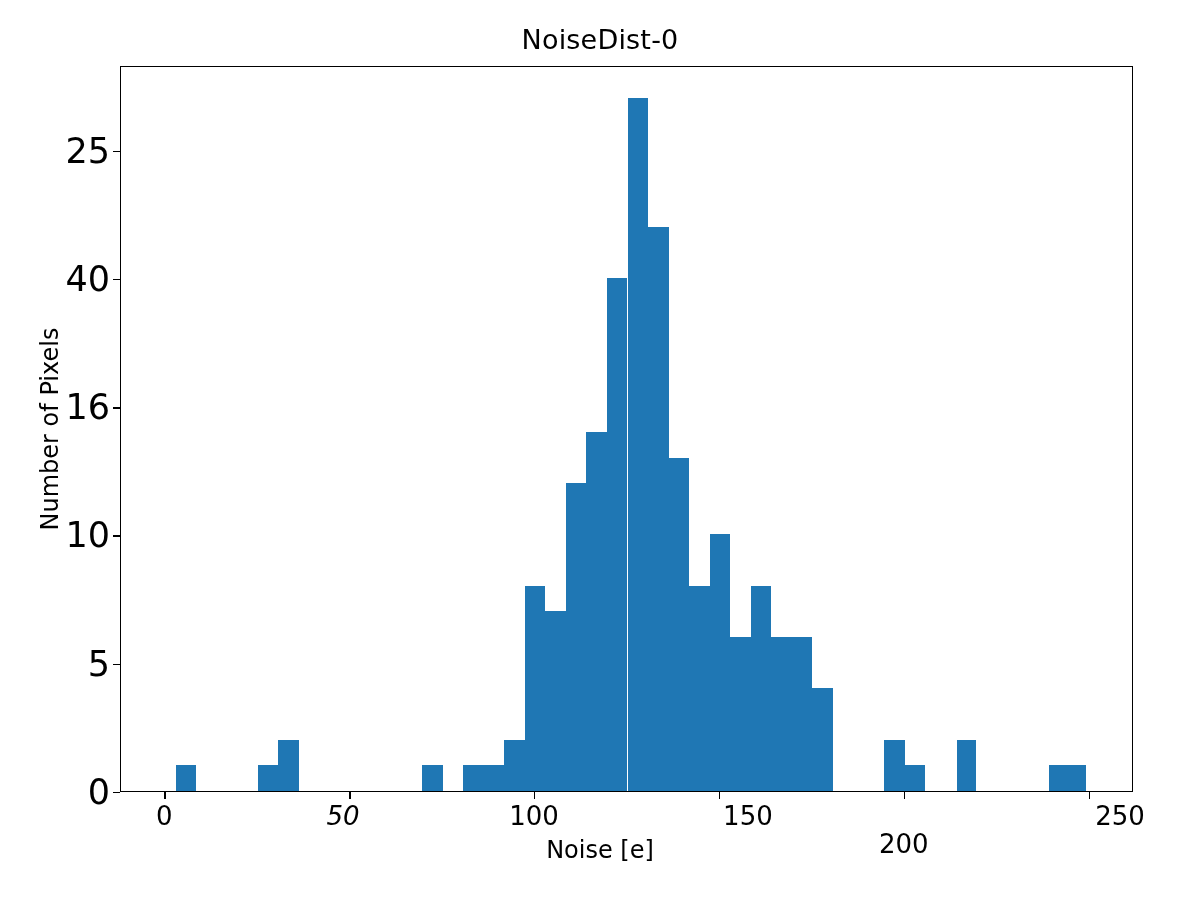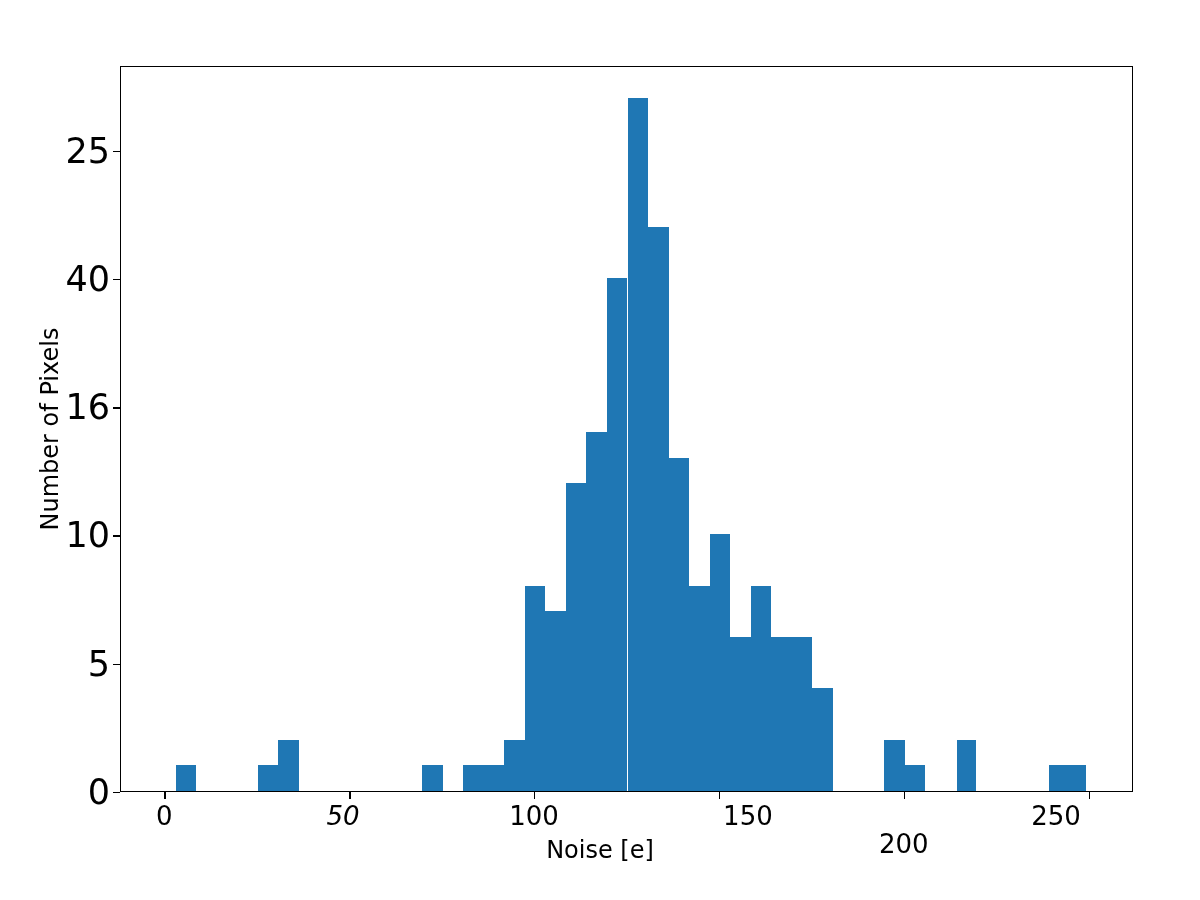--- a/index.html
+++ b/index.html
@@ -33,20 +33,21 @@
     position:absolute;left:0;top:0;width:726px;height:40px;
     transform-origin:0 0;transform:translate(30px,792px) rotate(-90deg);
     text-align:center;font-size:24px;color:#000;line-height:40px;
   }
 </style>
 </head>
 <body>
 
 <div id="figure">
 
+  <div id="title">NoiseDist-0</div>
 
   <div id="axes">
     <div id="plotarea">
         <div class="bar" style="left: 54.7168px; width: 20.3339px; height: 25.6537px; background: rgb(31, 119, 180);"></div>
         <div class="bar" style="left: 136.792px; width: 20.7036px; height: 25.6537px; background: rgb(31, 119, 180);"></div>
         <div class="bar" style="left: 157.496px; width: 20.3339px; height: 51.3074px; background: rgb(31, 119, 180);"></div>
         <div class="bar" style="left: 300.942px; width: 20.7036px; height: 25.6537px; background: rgb(31, 119, 180);"></div>
         <div class="bar" style="left: 342.35px; width: 20.3339px; height: 25.6537px; background: rgb(31, 119, 180);"></div>
         <div class="bar" style="left: 362.684px; width: 20.7036px; height: 25.6537px; background: rgb(31, 119, 180);"></div>
         <div class="bar" style="left: 383.387px; width: 20.3339px; height: 51.3074px; background: rgb(31, 119, 180);"></div>
@@ -77,21 +78,21 @@
       <div class="xticklabel" style="left: 164.365px;">0</div>
       <div class="xtick" style="left: 349.219px;"></div>
       <div class="xticklabel" style="left: 343px; font-style: italic;">50</div>
       <div class="xtick" style="left: 534.073px;"></div>
       <div class="xticklabel" style="left: 534.073px;">100</div>
       <div class="xtick" style="left: 718.927px;"></div>
       <div class="xticklabel" style="left: 718.927px; margin-left: 29px;">150</div>
       <div class="xtick" style="left: 903.781px;"></div>
       <div class="xticklabel" style="left: 903.781px; margin-top: 28px;">200</div>
       <div class="xtick" style="left: 1088.64px;"></div>
-      <div class="xticklabel" style="left: 1056px;">250</div>
+      <div class="xticklabel" style="left: 1120px;">250</div>
     </div>
   <div id="yaxis-ticks">
       <div class="ytick" style="top: 792px;"></div>
       <div class="yticklabel" style="top: 792px;">0</div>
       <div class="ytick" style="top: 663.731px;"></div>
       <div class="yticklabel" style="top: 663.731px;">5</div>
       <div class="ytick" style="top: 535.463px;"></div>
       <div class="yticklabel" style="top: 535.463px;">10</div>
       <div class="ytick" style="top: 407.194px;"></div>
       <div class="yticklabel" style="top: 407.194px;">16</div>

